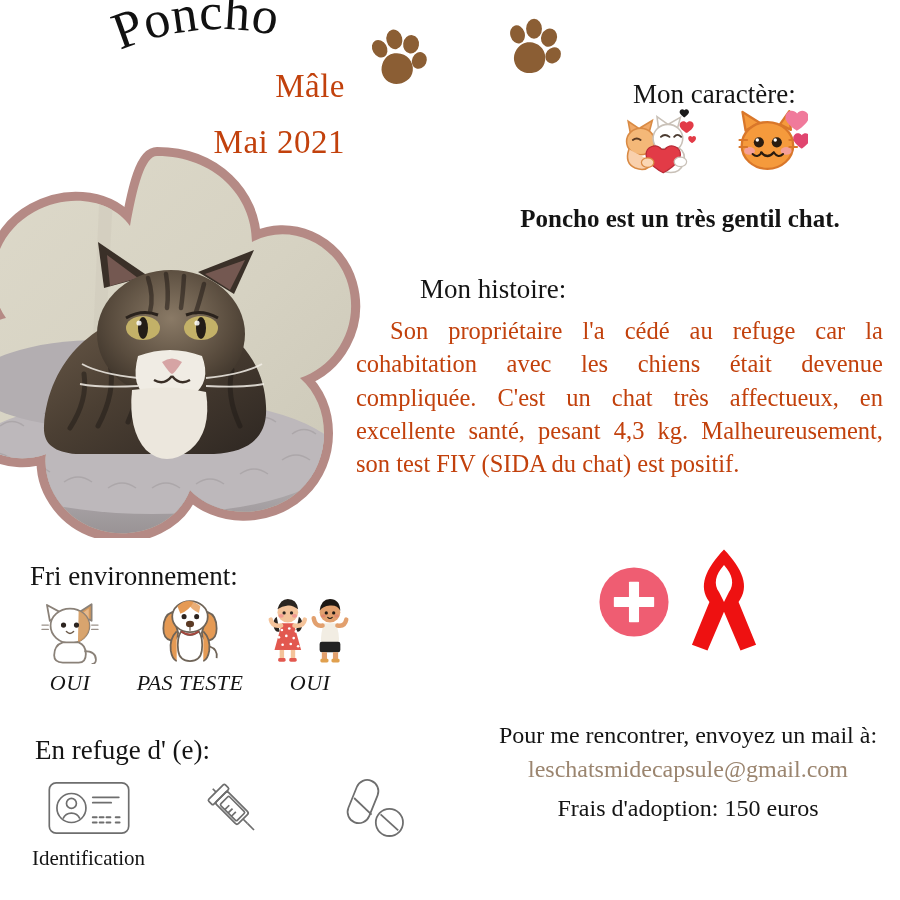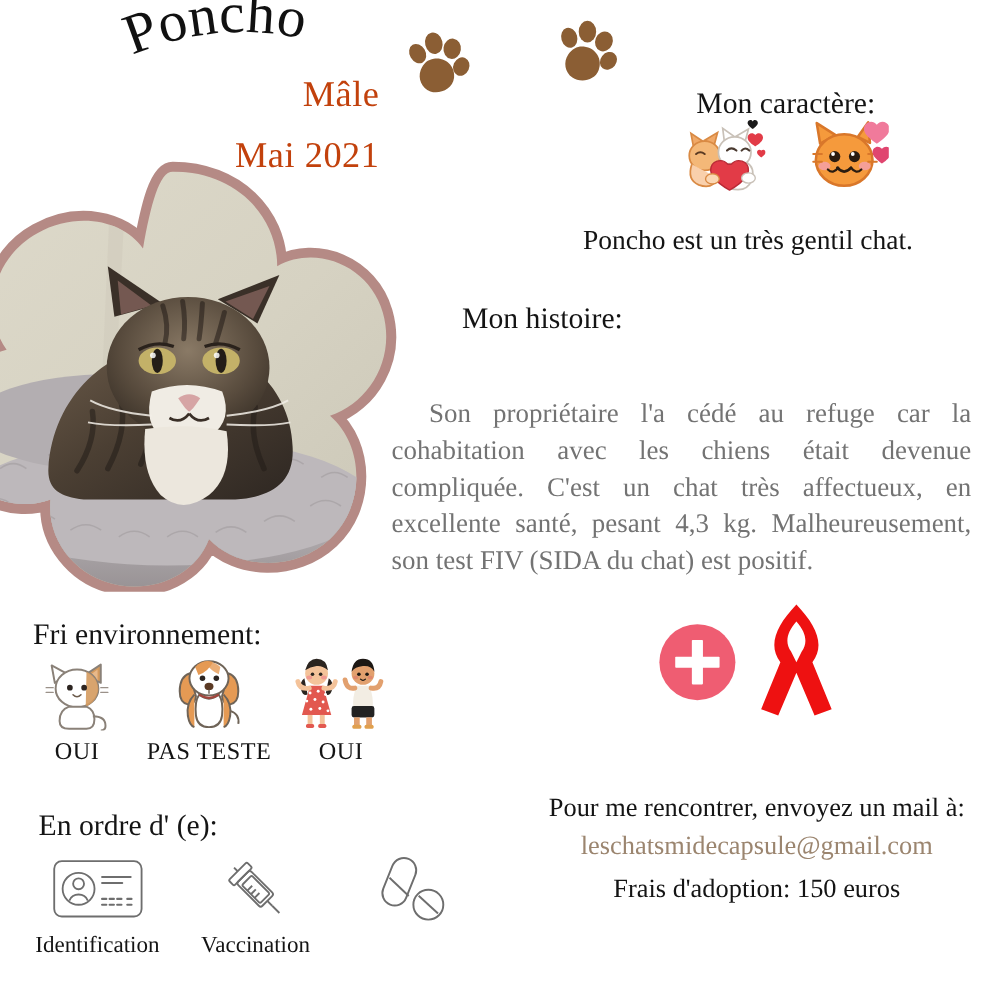--- a/index.html
+++ b/index.html
@@ -97,50 +97,51 @@
 
   #caractere-text {
     position: absolute;
     left: 480px;
     top: 205px;
     width: 400px;
     text-align: center;
     font-size: 25px;
     color: #141414;
     white-space: nowrap;
+    font-weight: bold;
   }
 
   #histoire-head { left: 420px; top: 274px; }
 
   #histoire-body {
     position: absolute;
     left: 356px;
     top: 314px;
     width: 527px;
     font-size: 24.5px;
     line-height: 1.36;
-    color: #737373;
+    color: #c2410c;
     text-align: justify;
     text-indent: 34px;
     hyphens: none;
-    margin-top: 46px;
   }
 
   
   #env-head { left: 30px; top: 561px; }
   #env-row {
     position: absolute;
     left: 10px;
     top: 592px;
     width: 360px;
     display: flex;
   }
   .env-item {
     width: 120px;
     text-align: center;
+    font-style: italic;
   }
   .env-icon {
     height: 72px;
     display: flex;
     align-items: flex-end;
     justify-content: center;
   }
   .env-label {
     margin-top: 6px;
     font-size: 22px;
@@ -543,21 +544,21 @@
           <rect x="71" y="84" width="7" height="10" fill="#e2a06e"></rect>
           <rect x="86" y="84" width="7" height="10" fill="#e2a06e"></rect>
           <rect x="69" y="93" width="11" height="5" rx="2" fill="#e0a04e"></rect>
           <rect x="84" y="93" width="11" height="5" rx="2" fill="#e0a04e"></rect>
         </svg>
       </div>
       <div class="env-label">OUI</div>
     </div>
   </div>
 
-  <div class="section-head" id="ordre-head">En ordre d' (e):</div>
+  <div class="section-head" id="ordre-head">En refuge d' (e):</div>
 
   <div id="ordre-row">
 
     <div class="ordre-item">
       <div class="ordre-icon">
         <svg viewBox="0 0 110 72" width="84" height="56">
           <rect x="3" y="3" width="104" height="66" rx="9" fill="none" stroke="#6e6e6e" stroke-width="2.2"></rect>
           <circle cx="32" cy="36" r="19" fill="none" stroke="#6e6e6e" stroke-width="2.2"></circle>
           <circle cx="32" cy="30" r="6.5" fill="none" stroke="#6e6e6e" stroke-width="2.2"></circle>
           <path d="M21 50 a12 12 0 0 1 22 0" fill="none" stroke="#6e6e6e" stroke-width="2.2"></path>
@@ -587,21 +588,20 @@
             <rect x="34" y="25" width="22" height="40" rx="3"></rect>
             <rect x="37" y="31" width="16" height="30" rx="2"></rect>
             <path d="M45 65 v8"></path>
             <path d="M45 73 v12"></path>
             <path d="M37 40 h8"></path>
               <path d="M37 46 h8"></path>
               <path d="M37 52 h8"></path>
           </g>
         </svg>
       </div>
-      <div class="ordre-label">Vaccination</div>
     </div>
 
     <div class="ordre-item">
       <div class="ordre-icon">
         <svg viewBox="0 0 90 80" width="72" height="64">
           <g stroke="#6e6e6e" stroke-width="2.2" fill="none">
             <rect x="16" y="4" width="28" height="56" rx="14" transform="rotate(22 30 32)"></rect>
             <path d="M18 32 l28 11" transform="rotate(22 30 32)"></path>
             <circle cx="63" cy="58" r="17"></circle>
             <path d="M52 48 l22 20"></path>

